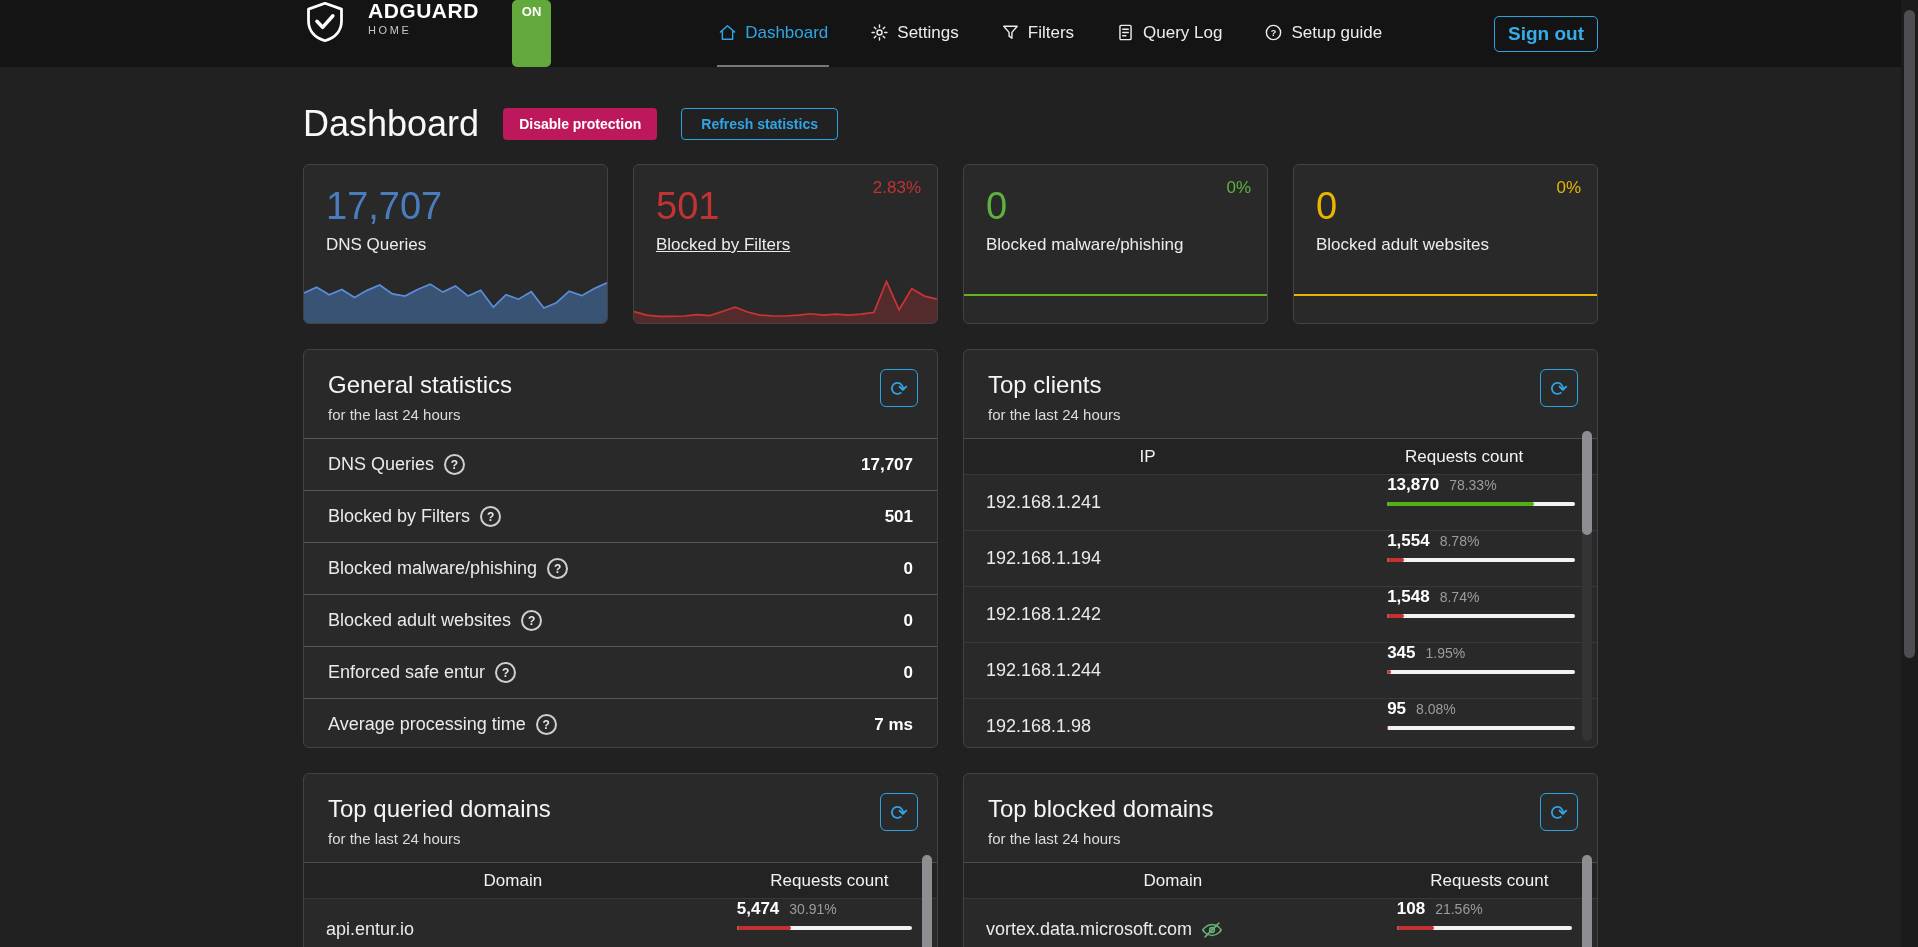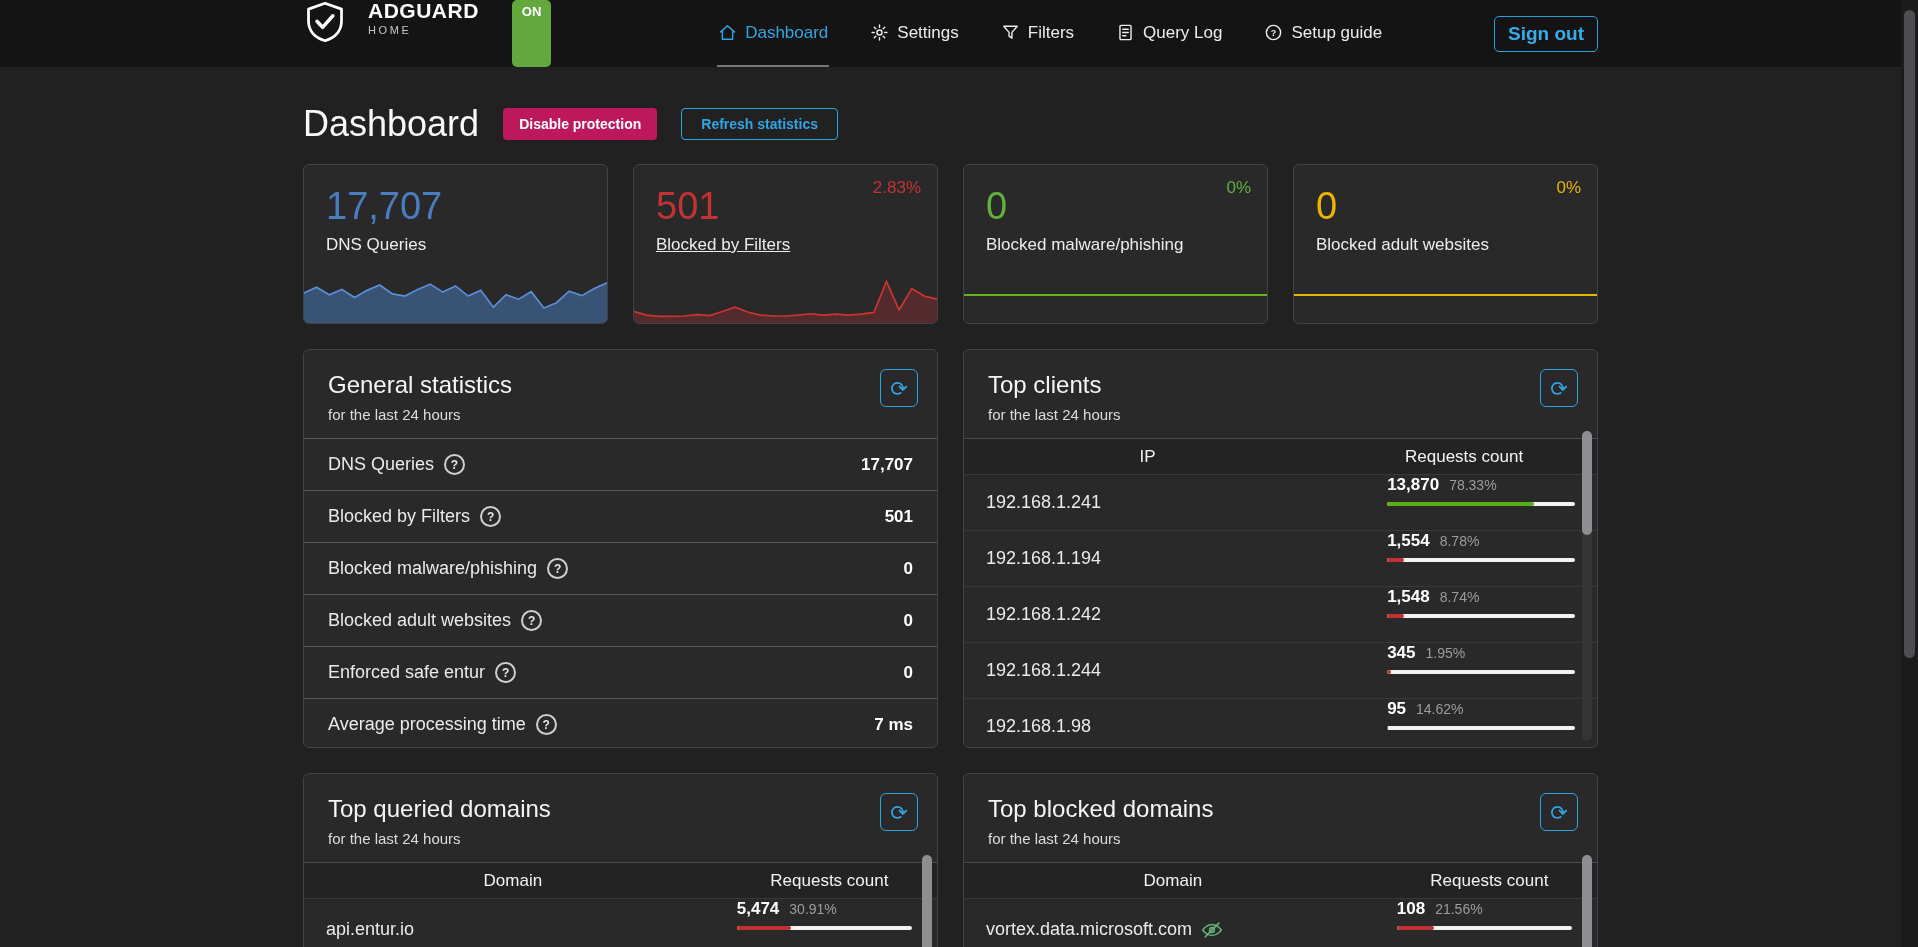--- a/index.html
+++ b/index.html
@@ -295,21 +295,21 @@
               </div>
             </div>
             <div class="t-row">
               <div class="cell-a">
                 <span>192.168.1.98</span>
               </div>
               <div class="cell-b">
                 <div class="cell-b-inner">
                   <div class="val-line">
                     <span class="val-count">95</span>
-                    <span class="val-pct">14.62%</span>
+                    <span class="val-pct">8.08%</span>
                   </div>
                   <div class="bar">
                     <div class="bar-fill" style="width:0.54%;background:#c42f2f"></div>
                   </div>
                 </div>
               </div>
             </div>
           </div>
         <div class="panel-scroll clients-scroll">
           <div class="thumb"></div>

